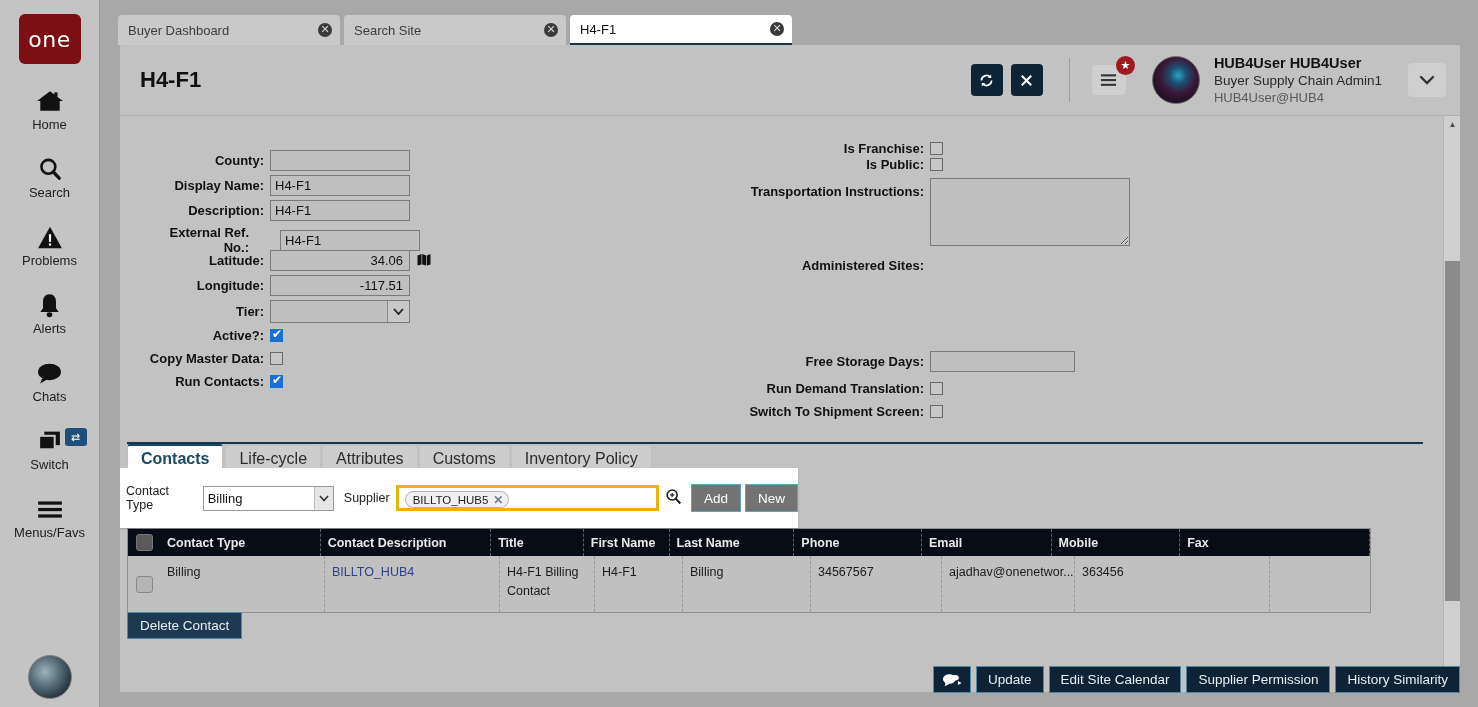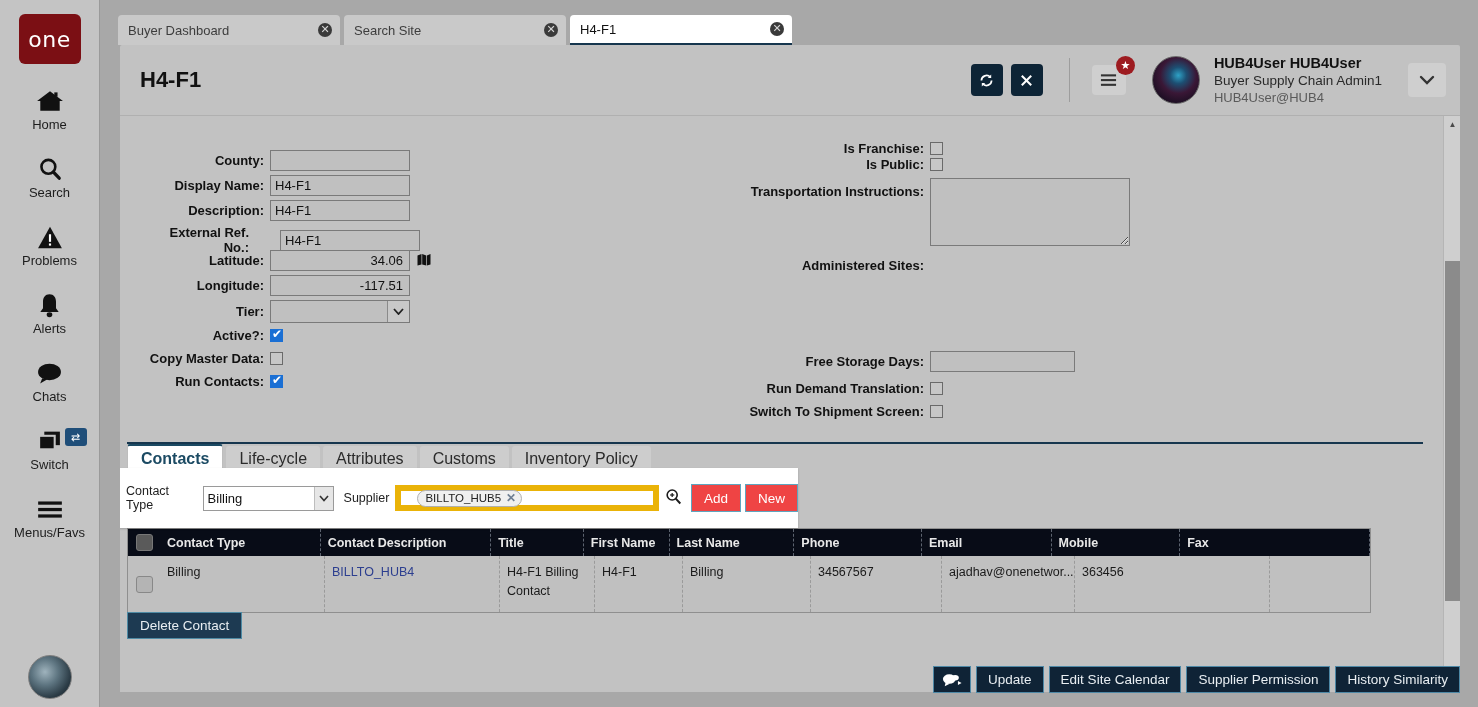--- a/index.html
+++ b/index.html
@@ -159,31 +159,31 @@
   #overlay-inner .lbl-sm { font-size: 12.5px; color: #222; margin-right: 6px; }
   #ct-select {
     width: 136px; height: 25px; background: #fff; border: 1px solid #9a9a9a;
     display: flex; align-items: center; font-size: 13px; color: #111; padding-left: 4px;
     cursor: pointer;
   }
   #ct-select .arrow { margin-left: auto; width: 19px; height: 23px; background: #e6e6e6;
                       border-left: 1px solid #bdbdbd; display: flex; align-items: center;
                       justify-content: center; font-size: 10px; }
   #contact-box {
-    width: 273px; height: 26px; background: #fff; border: 6px solid #eab308;
-    display: flex; align-items: center; padding-left: 16px;
+    width: 273px; height: 26px; background: #fff; border: 3px solid #eab308;
+    display: flex; align-items: flex-end; padding-left: 6px;
   }
   .chip {
     height: 17px; border: 1px solid #b0b0b0; border-radius: 9px; background: #f0f0f0;
     display: flex; align-items: center; padding: 0 5px 0 7px; font-size: 11.5px; color: #222;
   }
   .chip .x { margin-left: 5px; color: #6f7f93; font-size: 12px; cursor: pointer; font-weight: bold; }
   #mag-icon { margin: 0 5px 0 6px; cursor: pointer; }
   .teal-btn {
-    background: #ef4444; border: 1px solid #5ea5bf; color: #fff;
+    background: #737373; border: 1px solid #5ea5bf; color: #fff;
     height: 28px; padding: 0 12px; font-size: 13.5px; cursor: pointer;
     display: flex; align-items: center; justify-content: center; margin-left: 4px;
     font-family: "Liberation Sans", sans-serif;
   }
   
   #grid { position: absolute; left: 7px; top: 112px; width: 1244px; border: 1px solid #8f8f8f; }
   #grid .hrow { display: flex; background: #080c17; height: 27px; }
   #grid .hcell {
     color: #e8e8e8; font-size: 12.5px; font-weight: bold; display: flex; align-items: center;
     padding-left: 7px; border-right: 1px dashed #5d6470;

